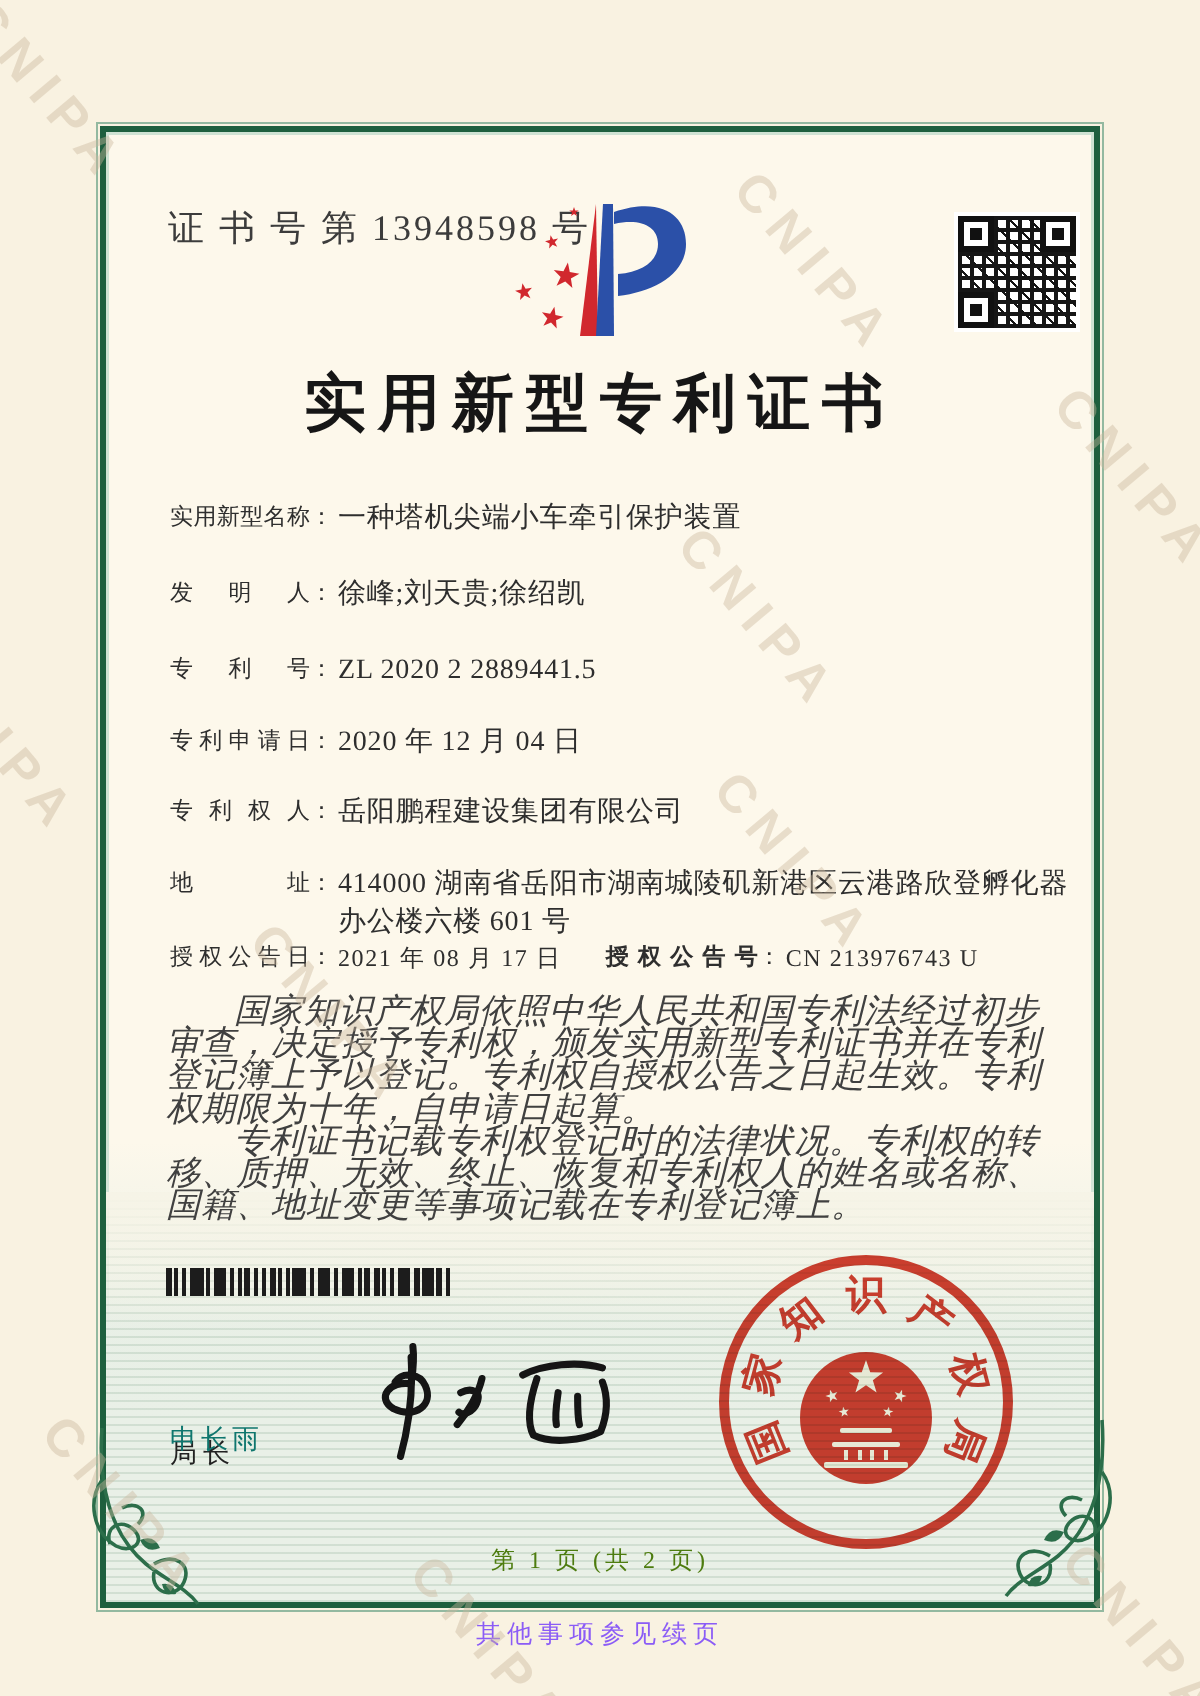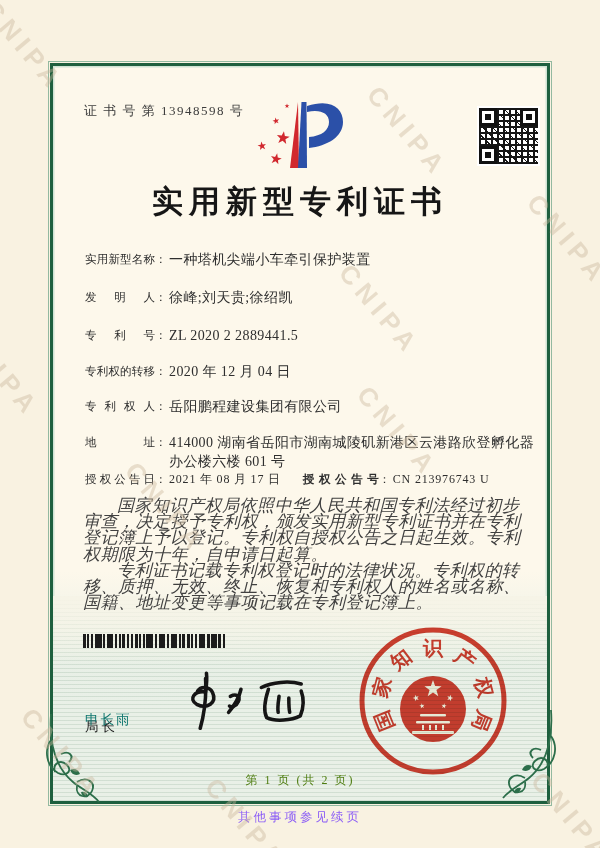--- a/index.html
+++ b/index.html
@@ -24,21 +24,21 @@
     box-shadow:inset 0 0 0 1.5px #cfe2d3;
     background:#fdf8eb;
   }
   .tint{position:absolute;left:0;right:0;top:505px;bottom:0;
     background:linear-gradient(to bottom, rgba(232,240,231,0) 0, rgba(231,239,230,0.95) 90px, #e9f0e7 140px);}
   .glines{position:absolute;left:0;right:0;top:530px;bottom:0;
     background:repeating-linear-gradient(0deg, rgba(125,162,136,0.22) 0 1px, rgba(0,0,0,0) 1px 4px);}
   .glines::before{content:"";position:absolute;left:0;right:0;top:0;height:70px;
     background:linear-gradient(to bottom,#f6f4e7,rgba(246,244,231,0));}
   
-  .cert-no{position:absolute;left:31px;top:36px;font-size:13px;letter-spacing:1.5px;color:#3c3c3c;}
+  .cert-no{position:absolute;left:31px;top:36px;font-size:18px;letter-spacing:1.5px;color:#3c3c3c;}
   .logo{position:absolute;left:192px;top:30px;}
   .qr{position:absolute;left:424px;top:40px;width:59px;height:56px;background:#fff;padding:2px;}
   .qr-mod{position:relative;width:100%;height:100%;
     background-image:
       repeating-linear-gradient(0deg,#161616 0 2px, rgba(0,0,0,0) 2px 6px),
       repeating-linear-gradient(90deg,#161616 0 2px, rgba(0,0,0,0) 2px 6px),
       repeating-linear-gradient(45deg,#161616 0 1px, rgba(0,0,0,0) 1px 7px);}
   .finder{position:absolute;width:12px;height:12px;border:3px solid #111;background:#fff;}
   .finder::after{content:"";position:absolute;left:3px;top:3px;width:6px;height:6px;background:#111;}
   .finder.tl{left:0;top:0}.finder.tr{right:0;top:0}.finder.bl{left:0;bottom:0}
@@ -131,21 +131,21 @@
       <span class="lab">发明人</span>
         <span class="colon">：</span>
         <span class="val">徐峰;刘天贵;徐绍凯</span>
     </div>
     <div class="row" style="top:260px">
       <span class="lab">专利号</span>
         <span class="colon">：</span>
         <span class="val">ZL 2020 2 2889441.5</span>
     </div>
     <div class="row" style="top:296px">
-      <span class="lab">专利权的转移</span>
+      <span class="lab">专利申请日</span>
         <span class="colon">：</span>
         <span class="val">2020 年 12 月 04 日</span>
     </div>
     <div class="row" style="top:331px">
       <span class="lab">专利权人</span>
         <span class="colon">：</span>
         <span class="val">岳阳鹏程建设集团有限公司</span>
     </div>
     <div class="row" style="top:367px">
       <span class="lab">地址</span>

